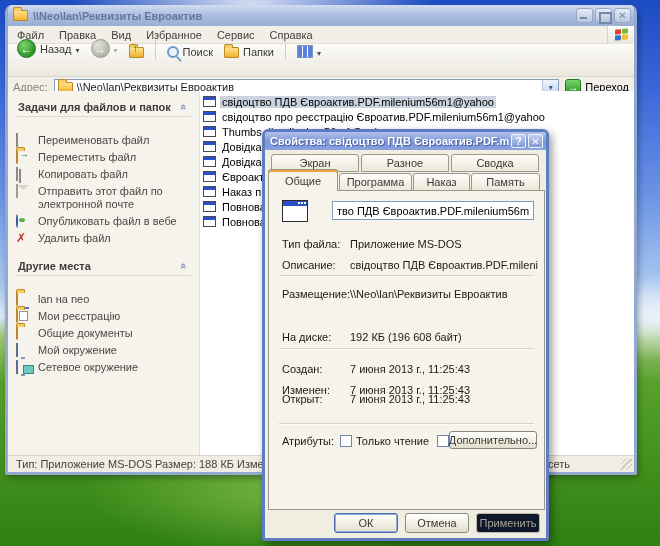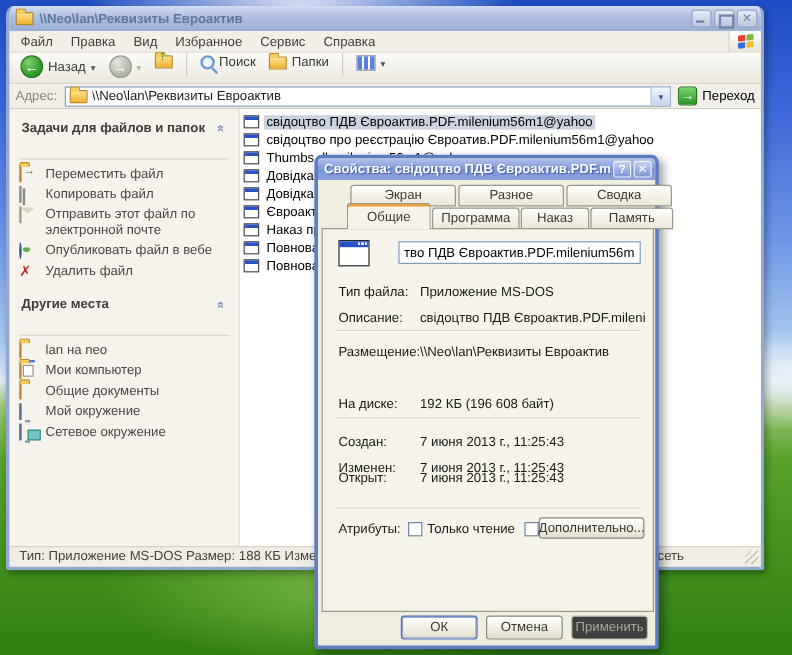--- a/index.html
+++ b/index.html
@@ -32,21 +32,21 @@
     display:flex; align-items:center; padding-left:9px; font-size:11px; color:#43413b; }
   .menu-item{ margin-right:15px; cursor:default; }
   .winlogo{ margin-left:auto; width:27px; height:18px; background:linear-gradient(180deg,#fff,#e8e4da);
     border-left:1px solid #d8d3c6; display:flex; align-items:center; justify-content:center; }
   .flag{ display:grid; grid-template-columns:6px 6px; grid-template-rows:5px 5px; gap:1px; transform:skewY(-6deg); }
   .flag i{ display:block; border-radius:1px; }
   .flag i:nth-child(1){ background:#e3402b; } .flag i:nth-child(2){ background:#7cb93e; }
   .flag i:nth-child(3){ background:#2f6fd6; } .flag i:nth-child(4){ background:#f5bd28; }
 
   .toolbar{ height:26px; background:linear-gradient(180deg,#fcfbf8,#ebe8df);
-    border-bottom:1px solid #d9d5c9; display:flex; align-items:flex-start; padding:0 6px; gap:5px; font-size:11px; color:#3b3934; }
+    border-bottom:1px solid #d9d5c9; display:flex; align-items:flex-end; padding:16px 6px; gap:5px; font-size:11px; color:#3b3934; }
   .circle{ width:19px; height:19px; border-radius:50%; position:relative; flex:none; }
   .c-back{ background:radial-gradient(circle at 35% 30%,#7ed46e,#2c9428 70%); border:1px solid #1e7a1e; }
   .c-fwd{ background:radial-gradient(circle at 35% 30%,#e4e4de,#b4b4aa 70%); border:1px solid #9a9a90; }
   .c-back::before,.c-fwd::before{ position:absolute; left:0; right:0; top:0; bottom:0; display:flex;
     align-items:center; justify-content:center; color:#fff; font-weight:bold; font-size:12px; }
   .c-back::before{ content:"\2190"; } .c-fwd::before{ content:"\2192"; }
   .caret::after{ content:"\25BE"; font-size:8px; color:#55534c; }
   .caret.dim::after{ color:#b6b2a6; }
   .tsep{ width:1px; height:20px; background:#d2cdc0; margin:0 3px; }
   .folder{ width:15px; height:11px; background:linear-gradient(180deg,#ffe18a,#f0b22f);
@@ -72,21 +72,21 @@
   .go{ display:flex; align-items:center; gap:4px; cursor:pointer; }
   .go-icon{ width:16px; height:16px; border-radius:3px; border:1px solid #1e7a1e;
     background:linear-gradient(180deg,#7cd46c,#2a9424); color:#fff; font-size:11px; font-weight:bold;
     display:flex; align-items:center; justify-content:center; }
   .go-icon::before{ content:"\2192"; }
 
   .sidebar{ position:absolute; left:0; top:86px; width:192px; height:364px; background:#f6f3ec;
     border-right:1px solid #e6e1d5; padding:8px 8px 0 8px; overflow:hidden; }
   .sec{ margin-bottom:13px; }
   .sec-head{ display:flex; justify-content:space-between; align-items:center; font-size:11px; font-weight:bold;
-    color:#3e3c36; padding:2px 4px 19px 2px; border-bottom:1px solid #ddd8ca; margin-bottom:6px; cursor:pointer; }
+    color:#3e3c36; padding:2px 4px 3px 2px; border-bottom:1px solid #ddd8ca; margin-bottom:17px; cursor:pointer; }
   .chev-up,.chev-dn{ font-size:11px; color:#7f90bf; line-height:10px; }
   .chev-up::before{ content:"\00AB"; display:inline-block; transform:rotate(90deg); }
   .chev-dn::before{ content:"\00BB"; display:inline-block; transform:rotate(90deg); }
   .s-item{ display:flex; gap:6px; margin:4px 0; font-size:11px; color:#4a4842; line-height:13px; cursor:pointer; }
   .s-ic{ width:16px; height:13px; flex:none; position:relative; }
   .doc{ width:11px; height:13px; background:#fff; border:1px solid #8a8a84; position:relative; }
   .doc.blue-top::before{ content:""; position:absolute; left:0; right:0; top:0; height:3px; background:#3a62c8; }
   .doc.copy{ box-shadow:3px 2px 0 -1px #fff,3px 2px 0 0 #8a8a84; }
   .mvfolder::after{ content:"\2192"; position:absolute; left:4px; top:-3px; font-size:9px; font-weight:bold; color:#1f8a1f; }
   .globe{ width:13px; height:13px; border-radius:50%; background:radial-gradient(circle at 35% 30%,#a6d0f2,#2f6fc8); border:1px solid #26589c; position:relative; }
@@ -124,21 +124,21 @@
     border-radius:3px 3px 0 0; display:flex; align-items:center; padding:0 3px 0 5px; }
   .dlg-title-text{ flex:1; color:#fff; font-weight:bold; text-shadow:1px 1px 1px #40589e;
     white-space:nowrap; overflow:hidden; }
   .dlg-tbtn{ width:15px; height:14px; border-radius:2px; border:1px solid #eef2fc; margin-left:2px;
     background:linear-gradient(180deg,#c2d0f2,#7e97d8); color:#fff; font-size:10px; font-weight:bold;
     display:flex; align-items:center; justify-content:center; cursor:pointer; }
   .dlg-body{ position:relative; height:388px; }
 
   .tabB,.tabF{ position:absolute; height:18px; background:linear-gradient(180deg,#fdfcf9,#ebe8da);
     border:1px solid #9b978b; border-radius:3px 3px 0 0; display:flex; align-items:center;
-    justify-content:center; color:#3c3a34; cursor:pointer;margin-left:21px; }
+    justify-content:center; color:#3c3a34; cursor:pointer; }
   .tabB{ top:4px; }
   .tabF{ top:23px; height:18px; }
   .tabF.active{ top:19px; height:22px; background:#f5f3ea; border-bottom:0; z-index:3;
     box-shadow:inset 0 2px 0 #e8a33d; font-weight:normal; }
   .panel{ position:absolute; left:3px; top:40px; width:277px; height:320px; background:#f5f3ea;
     border:1px solid #9b978b; z-index:2; }
 
   .p-icon{ position:absolute; left:13px; top:9px; width:26px; height:22px; border:1px solid #2a2a2a; background:#fff; }
   .p-icon::before{ content:""; position:absolute; left:0; right:0; top:0; height:5px; background:#2b50c8; }
   .p-icon::after{ content:""; position:absolute; right:1px; top:1px; width:8px; height:2px;
@@ -150,21 +150,21 @@
   .pv{ white-space:nowrap; overflow:hidden; }
   .psep{ position:absolute; left:10px; right:10px; height:2px; border-top:1px solid #d9d4c4; border-bottom:1px solid #fcfbf7; }
   .chk{ width:12px; height:12px; background:#fff; border:1px solid #6c85a8; margin-right:4px; flex:none; cursor:pointer; }
   .attr-group{ display:flex; align-items:center; }
   .advbtn{ position:absolute; right:7px; top:240px; width:88px; height:18px; }
   .xpbtn{ background:linear-gradient(180deg,#ffffff,#f2f0e6 50%,#e2dece); border:1px solid #8b897b;
     border-radius:3px; font-size:11px; color:#3a3832; display:flex; align-items:center; justify-content:center; cursor:pointer; }
   .dlg-actions{ position:absolute; right:6px; bottom:5px; display:flex; gap:7px; }
   .dlg-actions .xpbtn{ width:64px; height:20px; }
   .xpbtn.default{ border-color:#46untranslated; border-color:#4a6cae; box-shadow:inset 0 0 0 1px #94acdc; }
-  .xpbtn.disabled{ color:#a8a496; border-color:#bcb8a8; background:#404040; cursor:default; }
+  .xpbtn.disabled{ color:#a8a496; border-color:#bcb8a8; background:#0f172a; cursor:default; }
 </style>
 </head>
 <body>
 
 <div class="screen">
 
   <div class="win">
     <div class="titlebar">
       <span class="folder"></span>
       <span class="tb-title">\\Neo\lan\Реквизиты Евроактив</span>
@@ -234,20 +234,24 @@
       </span>
     </div>
 
     <div class="sidebar">
       <div class="sec">
         <div class="sec-head">
           <span>Задачи для файлов и папок</span>
           <span class="chev-up"></span>
         </div>
         <div class="s-item">
+          <span class="s-ic"><span class="doc blue-top"></span></span>
+          <span>Переименовать файл</span>
+        </div>
+        <div class="s-item">
           <span class="s-ic mvfolder"><span class="folder" style="width:13px;"></span></span>
           <span>Переместить файл</span>
         </div>
         <div class="s-item">
           <span class="s-ic"><span class="doc copy"></span></span>
           <span>Копировать файл</span>
         </div>
         <div class="s-item">
           <span class="s-ic"><span class="envelope"></span></span>
           <span>Отправить этот файл по электронной почте</span>
@@ -266,21 +270,21 @@
         <div class="sec-head">
           <span>Другие места</span>
           <span class="chev-up"></span>
         </div>
         <div class="s-item">
           <span class="s-ic sharebar"><span class="folder" style="width:13px;"></span></span>
           <span>lan на neo</span>
         </div>
         <div class="s-item">
           <span class="s-ic pagecorner"><span class="folder" style="width:13px;"></span></span>
-          <span>Мои компьютер</span>
+          <span>Мои реєстрацію</span>
         </div>
         <div class="s-item">
           <span class="s-ic"><span class="folder" style="width:13px;"></span></span>
           <span>Общие документы</span>
         </div>
         <div class="s-item">
           <span class="s-ic"><span class="monitor"></span></span>
           <span>Мой окружение</span>
         </div>
         <div class="s-item">

